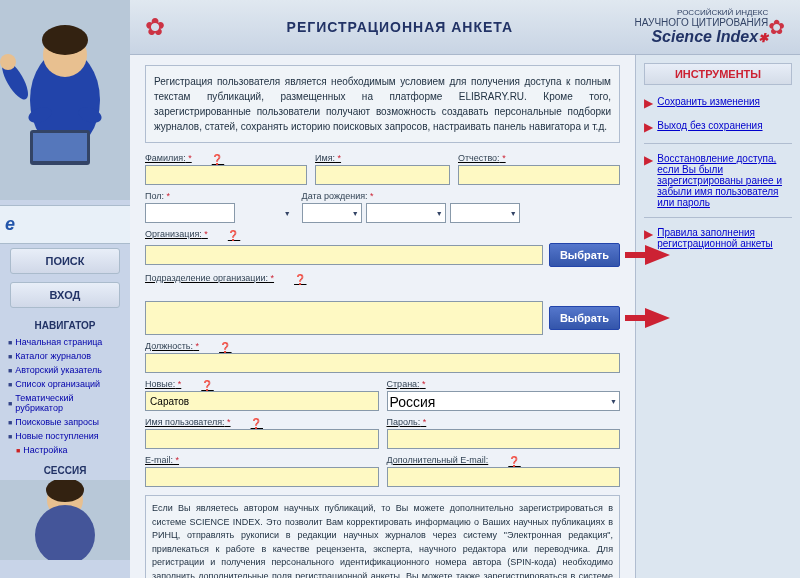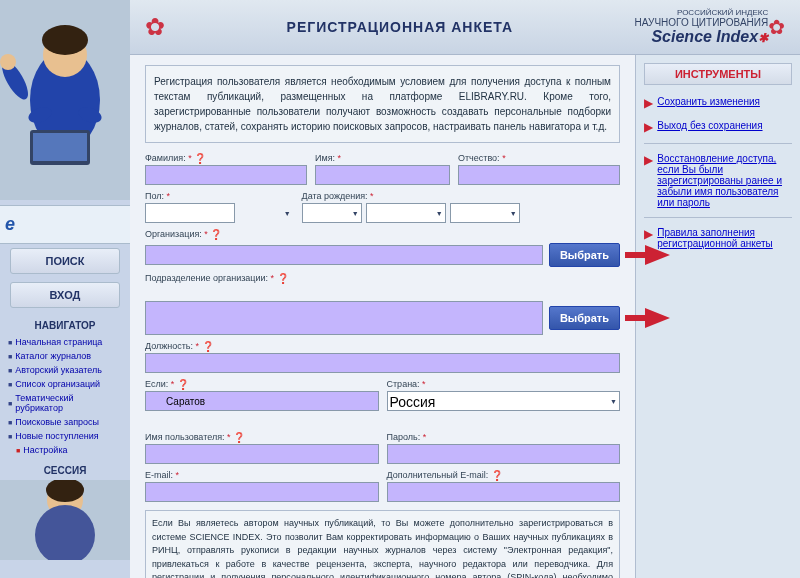--- a/index.html
+++ b/index.html
@@ -49,32 +49,32 @@
     .tool-separator { border-top: 1px solid #b0bdd0; margin: 6px 0; }
 
     
     .intro-text { font-size: 10px; color: #223344; line-height: 1.5; text-align: justify; margin-bottom: 10px; border: 1px solid #b0bdd0; padding: 8px; background: #f0f4f8; }
 
     
     .form-row { display: flex; gap: 8px; margin-bottom: 6px; align-items: flex-end; }
     .form-group { display: flex; flex-direction: column; }
     .form-label { font-size: 9px; color: #334455; margin-bottom: 2px; }
     .form-label .required { color: #cc2233; }
-    .form-input { border: 1px solid #8899aa; padding: 2px 20px; font-size: 10px; background: #c4b5fd; height: 20px; }
+    .form-input { border: 1px solid #8899aa; padding: 2px 4px; font-size: 10px; background: #fef9c3; height: 20px; }
     .form-select { border: 1px solid #8899aa; padding: 2px 2px; font-size: 14px; background: #fff; height: 20px; appearance: none; -webkit-appearance: none; padding-right: 14px; position: relative; }
     .select-wrapper { position: relative; display: inline-block; }
     .select-wrapper::after { content: '▼'; font-size: 7px; position: absolute; right: 3px; top: 50%; transform: translateY(-50%); pointer-events: none; color: #334466; }
     .btn-choose { background: linear-gradient(to bottom, #5577cc, #3355aa); color: #fff; border: 1px solid #2244aa; padding: 3px 10px; font-size: 11px; font-weight: bold; cursor: pointer; border-radius: 2px; height: 24px; }
     .info-icon { color: #cc2233; font-size: 10px; cursor: pointer; }
 
     
     .bottom-text { font-size: 9px; color: #223344; line-height: 1.5; text-align: justify; margin-top: 8px; border: 1px solid #b0bdd0; padding: 6px; background: #f0f4f8; }
 
     
-    .field-label-row { display: flex; align-items: flex-start; gap: 3px; }
+    .field-label-row { display: flex; align-items: flex-end; gap: 20px; text-decoration: underline; }
   </style>
 </head>
 <body>
 
 <div class="page-wrapper">
 
   <div class="left-sidebar">
 
     <div class="person-image">
       <svg width="130" height="200" viewBox="0 0 130 200">
@@ -240,21 +240,21 @@
               <span class="form-label"><span>Должность:</span><span class="required"> *</span></span>
               <span class="info-icon">❓</span>
             </div>
             <input type="text" class="form-input" style="width: 100%;">
           </div>
         </div>
 
         <div class="form-row">
           <div class="form-group" style="flex:1;">
             <div class="field-label-row">
-              <span class="form-label"><span>Если:</span><span class="required"> *</span></span>
+              <span class="form-label"><span>Новые:</span><span class="required"> *</span></span>
               <span class="info-icon">❓</span>
             </div>
             <input type="text" class="form-input" style="width: 100%;" value="Саратов">
           </div>
           <div class="form-group" style="flex:1;">
             <div class="field-label-row">
               <span class="form-label"><span>Страна:</span><span class="required"> *</span></span>
             </div>
             <div class="select-wrapper" style="width:100%;">
               <select class="form-select" style="width:100%;">
@@ -265,21 +265,21 @@
         </div>
 
         <div class="form-row">
           <div class="form-group" style="flex:1;">
             <div class="field-label-row">
               <span class="form-label"><span>Имя пользователя:</span><span class="required"> *</span></span>
               <span class="info-icon">❓</span>
             </div>
             <input type="text" class="form-input" style="width: 100%;">
           </div>
-          <div class="form-group" style="flex:1;margin-top:15px;">
+          <div class="form-group" style="flex:1;">
             <div class="field-label-row">
               <span class="form-label"><span>Пароль:</span><span class="required"> *</span></span>
             </div>
             <input type="password" class="form-input" style="width: 100%;">
           </div>
         </div>
 
         <div class="form-row">
           <div class="form-group" style="flex:1;">
             <div class="field-label-row">

